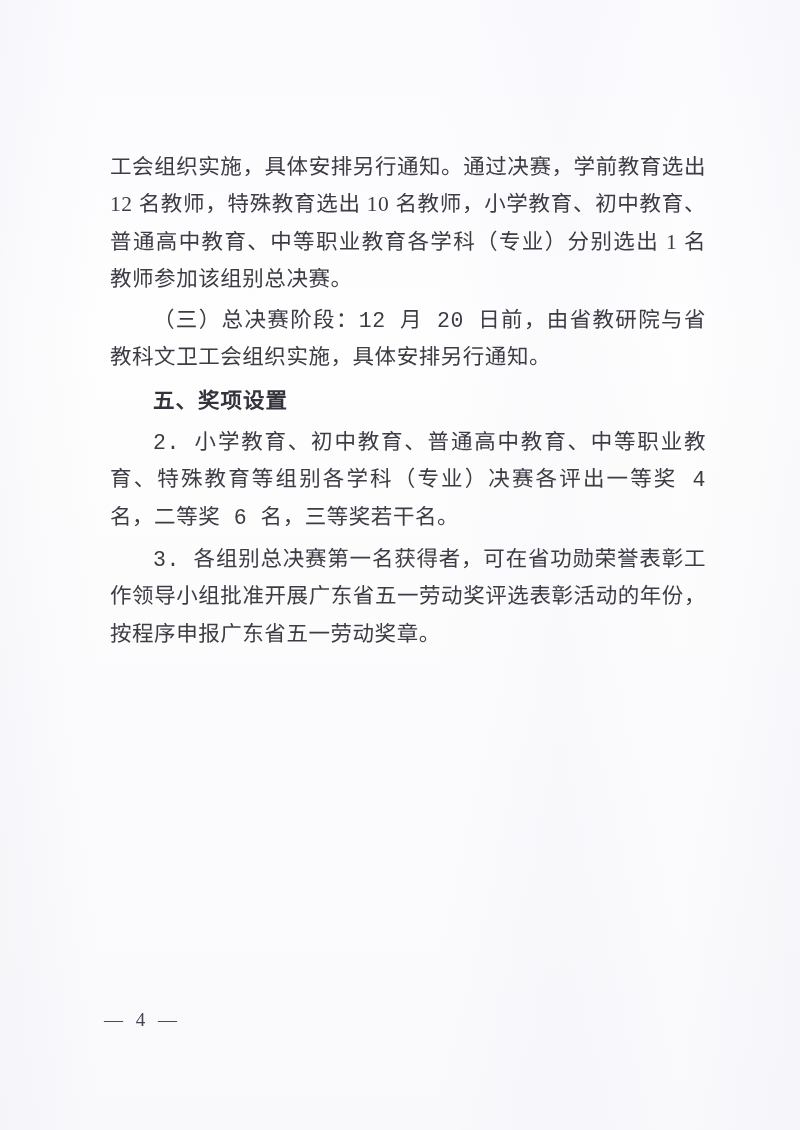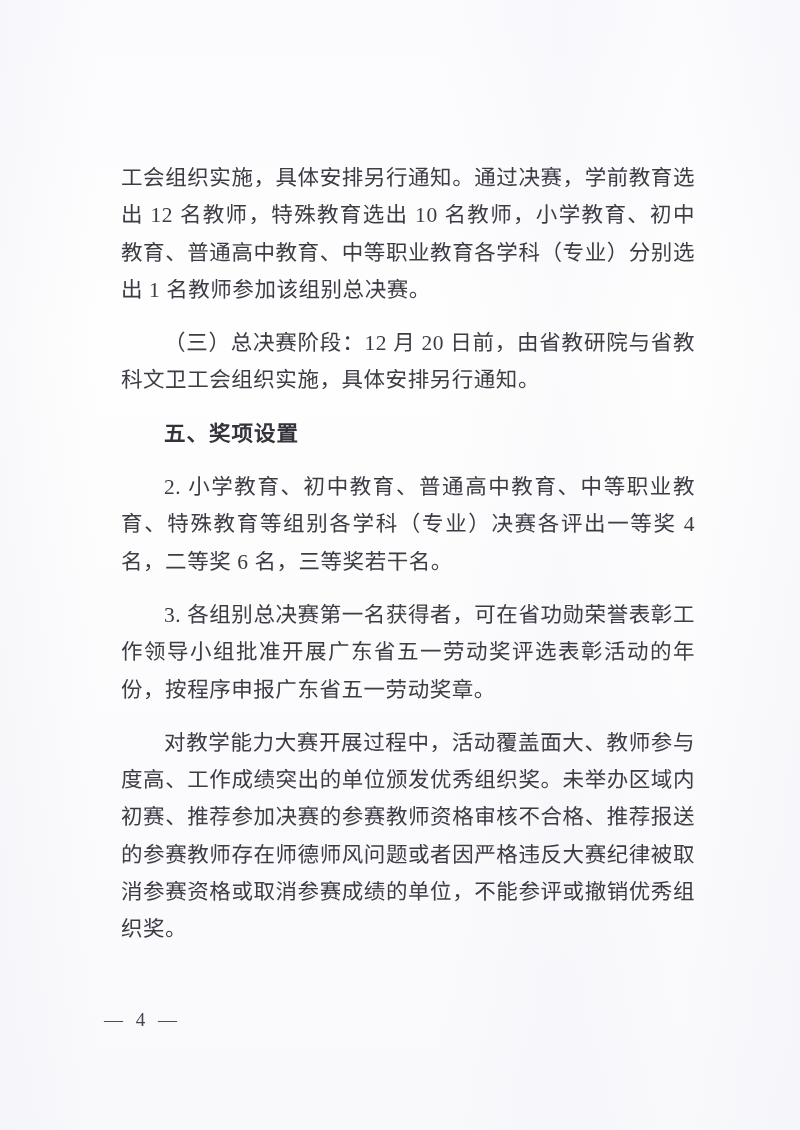--- a/index.html
+++ b/index.html
@@ -29,29 +29,30 @@
         rgba(224,224,238,0.15) 100%);
     pointer-events: none;
   }
   .content {
     position: absolute;
     top: 144px;
     left: 105px;
     width: 606px;
   }
   .content p {
-    margin: 16px;
+    margin: 5px;
     font-size: 21.5px;
     line-height: 37.3px;
     letter-spacing: 0.55px;
     text-align: justify;
     color: #3c3c45;
   }
   .content p.indent {
     text-indent: 2em;
+    font-family: Liberation Mono, monospace;
   }
   .content p.heading {
     font-family: "Liberation Sans", "DejaVu Sans", sans-serif;
     font-weight: 700;
     color: #33333b;
     letter-spacing: 1px;
   }
   .footer {
     position: absolute;
     left: 104px;
@@ -64,16 +65,15 @@
 </head>
 <body>
 
 <div class="page">
   <div class="content">
     <p>工会组织实施，具体安排另行通知。通过决赛，学前教育选出 12 名教师，特殊教育选出 10 名教师，小学教育、初中教育、普通高中教育、中等职业教育各学科（专业）分别选出 1 名教师参加该组别总决赛。</p>
     <p class="indent">（三）总决赛阶段：12 月 20 日前，由省教研院与省教科文卫工会组织实施，具体安排另行通知。</p>
     <p class="indent heading">五、奖项设置</p>
     <p class="indent">2. 小学教育、初中教育、普通高中教育、中等职业教育、特殊教育等组别各学科（专业）决赛各评出一等奖 4 名，二等奖 6 名，三等奖若干名。</p>
     <p class="indent">3. 各组别总决赛第一名获得者，可在省功勋荣誉表彰工作领导小组批准开展广东省五一劳动奖评选表彰活动的年份，按程序申报广东省五一劳动奖章。</p>
-    <p class="indent">对教学能力大赛开展过程中，活动覆盖面大、教师参与度高、工作成绩突出的单位颁发优秀组织奖。未举办区域内初赛、推荐参加决赛的参赛教师资格审核不合格、推荐报送的参赛教师存在师德师风问题或者因严格违反大赛纪律被取消参赛资格或取消参赛成绩的单位，不能参评或撤销优秀组织奖。</p>
   </div>
   <div class="footer">— 4 —</div>
 </div>
 
 </body></html>

